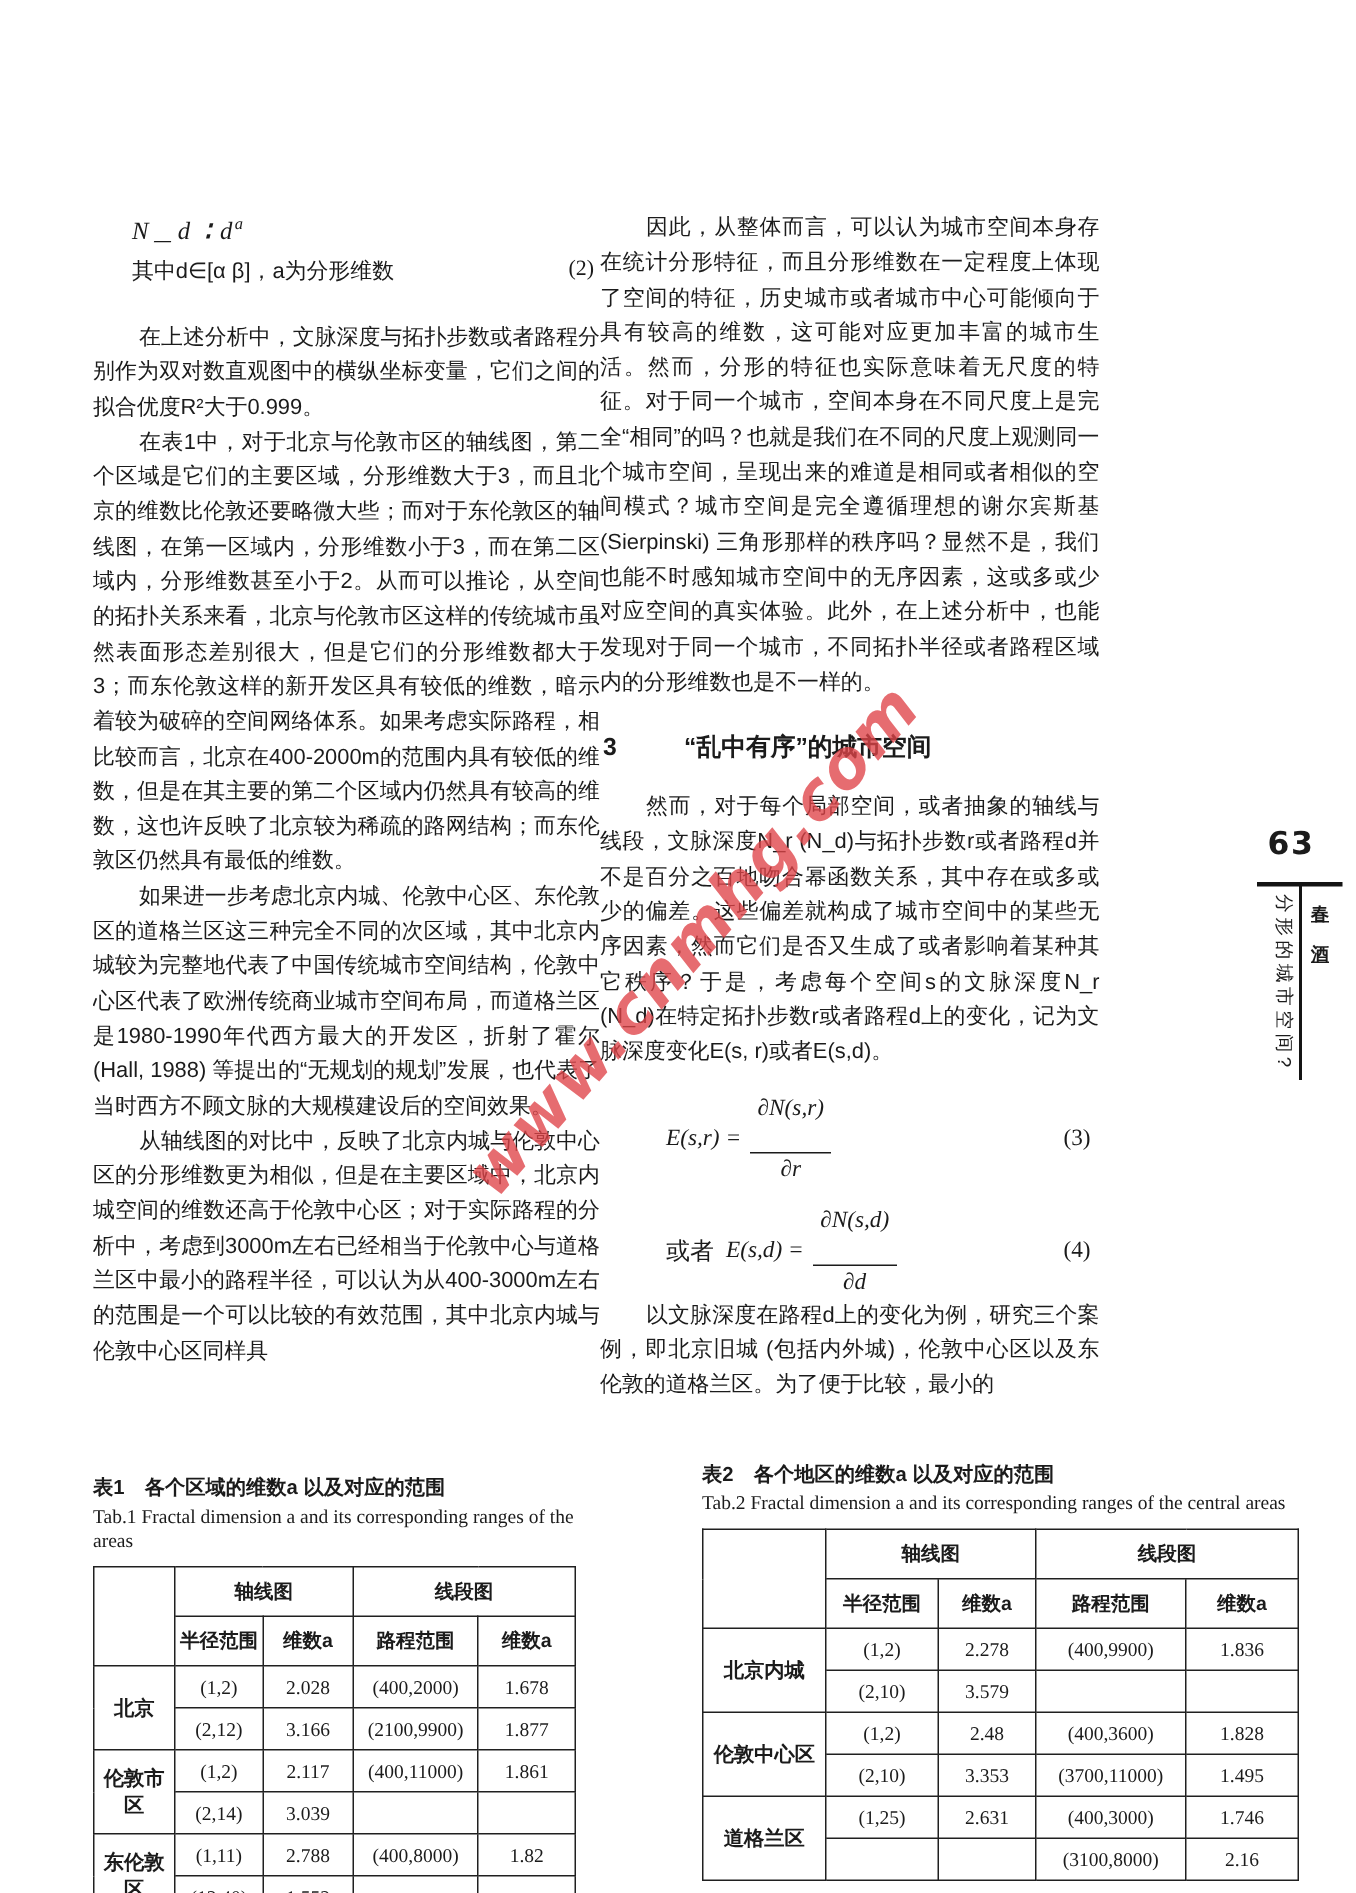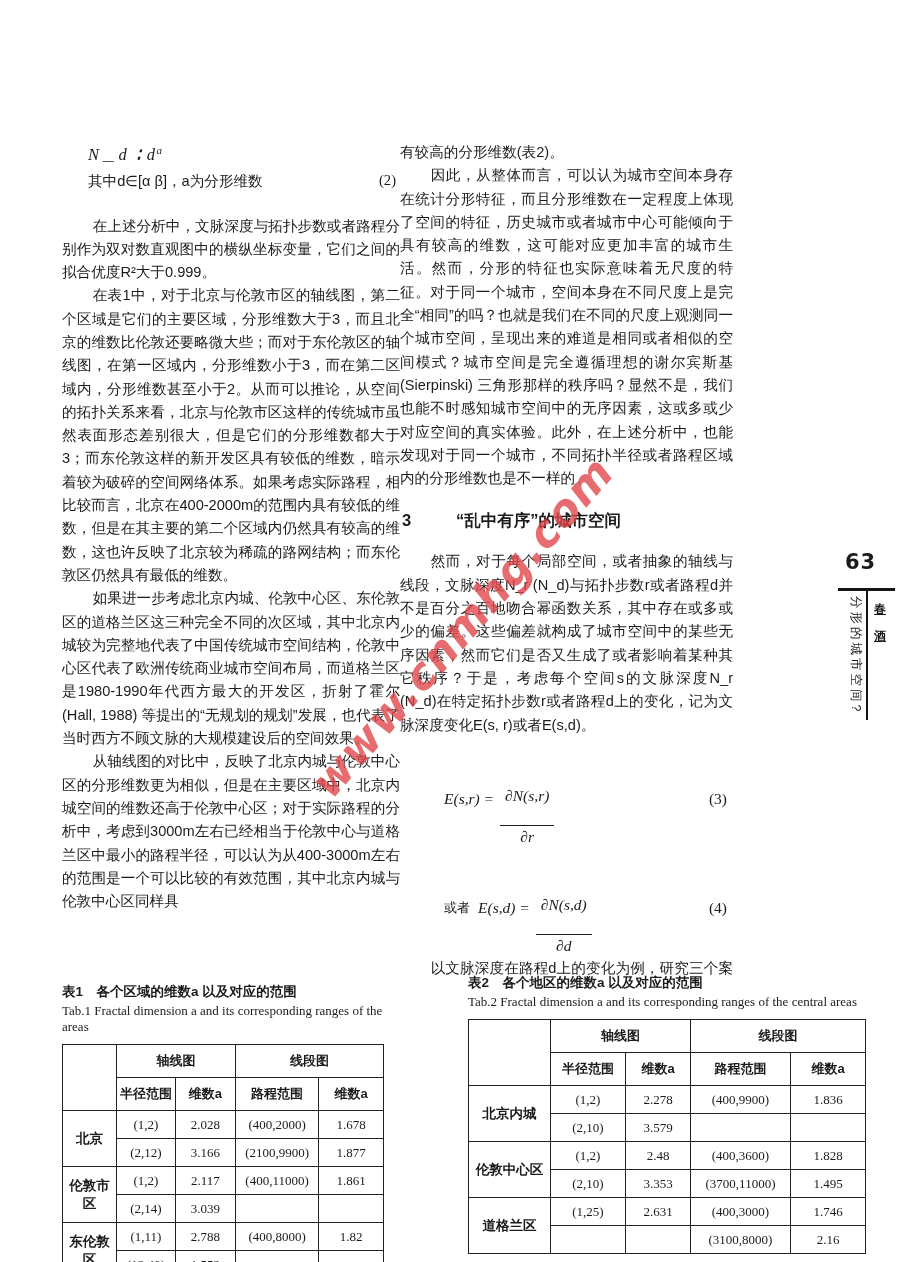--- a/index.html
+++ b/index.html
@@ -21,23 +21,23 @@
   .f2 .cond-row{display:flex;margin-top:6px;font-size:14.6px;}
   .f2 .tag{margin-left:auto;margin-right:4px;font-family:"Liberation Serif",serif;font-style:normal;}
 
   
   .sec{display:flex;align-items:baseline;font-weight:bold;font-size:16.5px;margin:20px 0 18px 2px;}
   .sec .n{width:54px;}
 
   
   .eq{display:flex;align-items:center;margin:16px 6px 2px 44px;font-family:"Liberation Serif","DejaVu Serif",serif;font-size:15.5px;}
   .eq .it{font-style:italic;}
-  .eq .zh{font-style:normal;font-family:"Liberation Sans",sans-serif;margin-right:8px;font-size:13px;}
+  .eq .zh{font-style:normal;font-family:"Liberation Sans",sans-serif;margin-right:8px;font-size:16px;}
   .frac{display:inline-block;text-align:center;margin-left:6px;vertical-align:middle;}
-  .frac .nu{padding:0 5px 20px;border-bottom:1.5px solid #1b1b1b;margin-top:34px;}
+  .frac .nu{padding:0 5px 20px;border-bottom:1.5px solid #1b1b1b;}
   .frac .de{padding-top:2px;}
   .eq .tag{margin-left:auto;font-style:normal;}
 
   
   #pageno{position:absolute;left:845px;top:550px;font-weight:bold;font-size:21px;letter-spacing:1px;font-family:"DejaVu Sans",sans-serif;}
   #tab-hrule{position:absolute;left:838px;top:588px;width:57px;height:3px;background:#141414;}
   #tab-vrule{position:absolute;left:866px;top:590px;width:2px;height:130px;background:#141414;}
   #tab-title{position:absolute;left:864px;top:596px;transform:rotate(90deg);transform-origin:0 0;
              font-size:12.5px;letter-spacing:3px;white-space:nowrap;}
   #tab-label{position:absolute;left:872px;top:596px;width:16px;font-size:12px;font-weight:bold;
@@ -74,21 +74,20 @@
       <span class="tag">(2)</span>
     </div>
   </div>
   <p class="b">在上述分析中，文脉深度与拓扑步数或者路程分别作为双对数直观图中的横纵坐标变量，它们之间的拟合优度R²大于0.999。</p>
   <p class="b">在表1中，对于北京与伦敦市区的轴线图，第二个区域是它们的主要区域，分形维数大于3，而且北京的维数比伦敦还要略微大些；而对于东伦敦区的轴线图，在第一区域内，分形维数小于3，而在第二区域内，分形维数甚至小于2。从而可以推论，从空间的拓扑关系来看，北京与伦敦市区这样的传统城市虽然表面形态差别很大，但是它们的分形维数都大于3；而东伦敦这样的新开发区具有较低的维数，暗示着较为破碎的空间网络体系。如果考虑实际路程，相比较而言，北京在400-2000m的范围内具有较低的维数，但是在其主要的第二个区域内仍然具有较高的维数，这也许反映了北京较为稀疏的路网结构；而东伦敦区仍然具有最低的维数。</p>
   <p class="b">如果进一步考虑北京内城、伦敦中心区、东伦敦区的道格兰区这三种完全不同的次区域，其中北京内城较为完整地代表了中国传统城市空间结构，伦敦中心区代表了欧洲传统商业城市空间布局，而道格兰区是1980-1990年代西方最大的开发区，折射了霍尔 (Hall, 1988) 等提出的“无规划的规划”发展，也代表了当时西方不顾文脉的大规模建设后的空间效果。</p>
   <p class="b">从轴线图的对比中，反映了北京内城与伦敦中心区的分形维数更为相似，但是在主要区域中，北京内城空间的维数还高于伦敦中心区；对于实际路程的分析中，考虑到3000m左右已经相当于伦敦中心与道格兰区中最小的路程半径，可以认为从400-3000m左右的范围是一个可以比较的有效范围，其中北京内城与伦敦中心区同样具</p>
 </div>
 
 <div id="col-right" class="col">
-  <p class="b ni">有较高的分形维数(表2)。</p>
   <p class="b">因此，从整体而言，可以认为城市空间本身存在统计分形特征，而且分形维数在一定程度上体现了空间的特征，历史城市或者城市中心可能倾向于具有较高的维数，这可能对应更加丰富的城市生活。然而，分形的特征也实际意味着无尺度的特征。对于同一个城市，空间本身在不同尺度上是完全“相同”的吗？也就是我们在不同的尺度上观测同一个城市空间，呈现出来的难道是相同或者相似的空间模式？城市空间是完全遵循理想的谢尔宾斯基 (Sierpinski) 三角形那样的秩序吗？显然不是，我们也能不时感知城市空间中的无序因素，这或多或少对应空间的真实体验。此外，在上述分析中，也能发现对于同一个城市，不同拓扑半径或者路程区域内的分形维数也是不一样的。</p>
 
   <div class="sec">
     <span class="n">3</span>
     <span>“乱中有序”的城市空间</span>
   </div>
 
   <p class="b">然而，对于每个局部空间，或者抽象的轴线与线段，文脉深度N_r (N_d)与拓扑步数r或者路程d并不是百分之百地吻合幂函数关系，其中存在或多或少的偏差。这些偏差就构成了城市空间中的某些无序因素，然而它们是否又生成了或者影响着某种其它秩序？于是，考虑每个空间s的文脉深度N_r (N_d)在特定拓扑步数r或者路程d上的变化，记为文脉深度变化E(s, r)或者E(s,d)。</p>
 
   <div class="eq">

